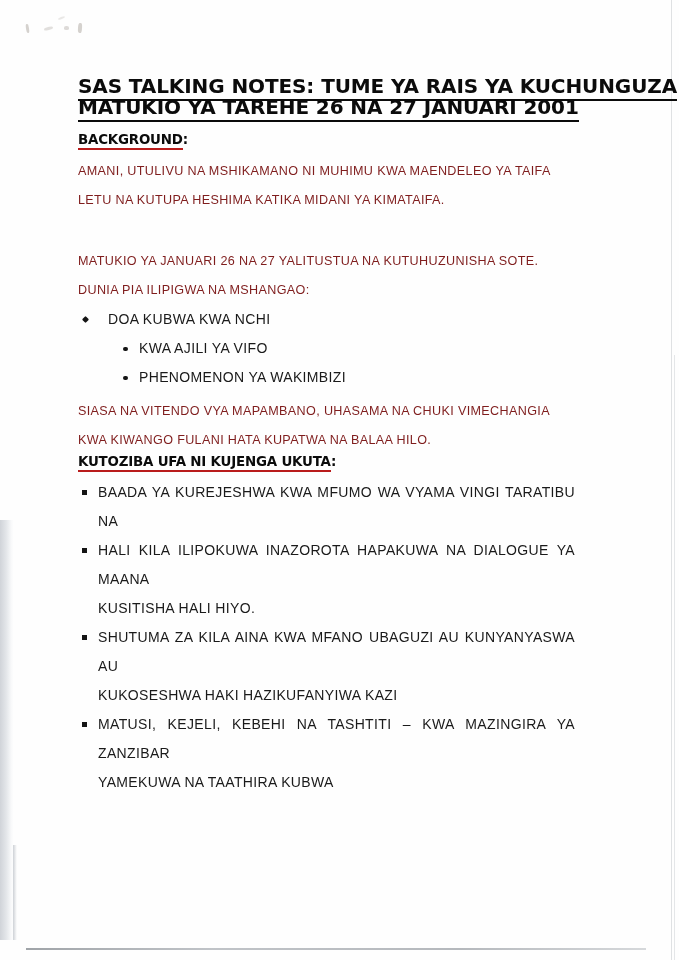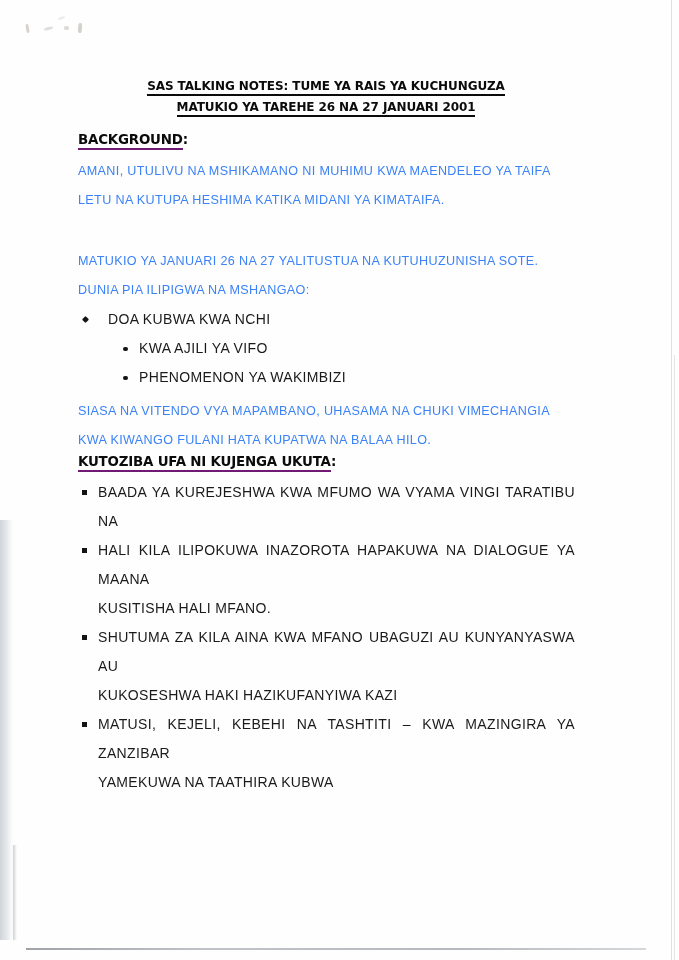--- a/index.html
+++ b/index.html
@@ -94,21 +94,21 @@
   .doc-title {
     margin: 0;
     padding: 0;
     position: absolute;
     left: 78px;
     top: 76px;
     width: 496px;
     text-align: center;
     font-family: "DejaVu Sans", sans-serif;
     font-weight: bold;
-    font-size: 12px;
+    font-size: 20px;
     letter-spacing: -0.1px;
     color: #0b0b0b;
     line-height: 21px;
   }
   .doc-title .tl {
     display: block;
     white-space: nowrap;
   }
   .doc-title .tl span {
     border-bottom: 2px solid #0b0b0b;
@@ -124,28 +124,28 @@
   .sec-heading {
     font-family: "DejaVu Sans", sans-serif;
     font-weight: bold;
     font-size: 13.4px;
     color: #0b0b0b;
     letter-spacing: -0.2px;
     white-space: nowrap;
   }
   .sec-heading u {
     text-decoration: none;
-    border-bottom: 2px solid #701a75;
+    border-bottom: 2px solid #b91c1c;
     padding-bottom: 1px;
   }
 
   .para {
     font-family: "Liberation Sans", sans-serif;
     font-size: 12.6px;
-    color: #3b82f6;
+    color: #7f1d1d;
     letter-spacing: 0.35px;
     line-height: 29px;
     width: 497px;
   }
   .para.justify {
     text-align: justify;
     text-align-last: left;
   }
   .para .lastline {
     display: block;
@@ -272,21 +272,21 @@
 
       <ul class="sq" style="margin-top:9px;">
         <li>
           <span class="li-body">
             <span>BAADA YA KUREJESHWA KWA MFUMO WA VYAMA VINGI TARATIBU NA</span>
           </span>
         </li>
         <li>
           <span class="li-body">
             <span>HALI KILA ILIPOKUWA INAZOROTA HAPAKUWA NA DIALOGUE YA MAANA</span>
-            <span class="lastline">KUSITISHA HALI MFANO.</span>
+            <span class="lastline">KUSITISHA HALI HIYO.</span>
           </span>
         </li>
         <li>
           <span class="li-body">
             <span>SHUTUMA ZA KILA AINA KWA MFANO UBAGUZI AU KUNYANYASWA AU</span>
             <span class="lastline">KUKOSESHWA HAKI HAZIKUFANYIWA KAZI</span>
           </span>
         </li>
         <li>
           <span class="li-body">

